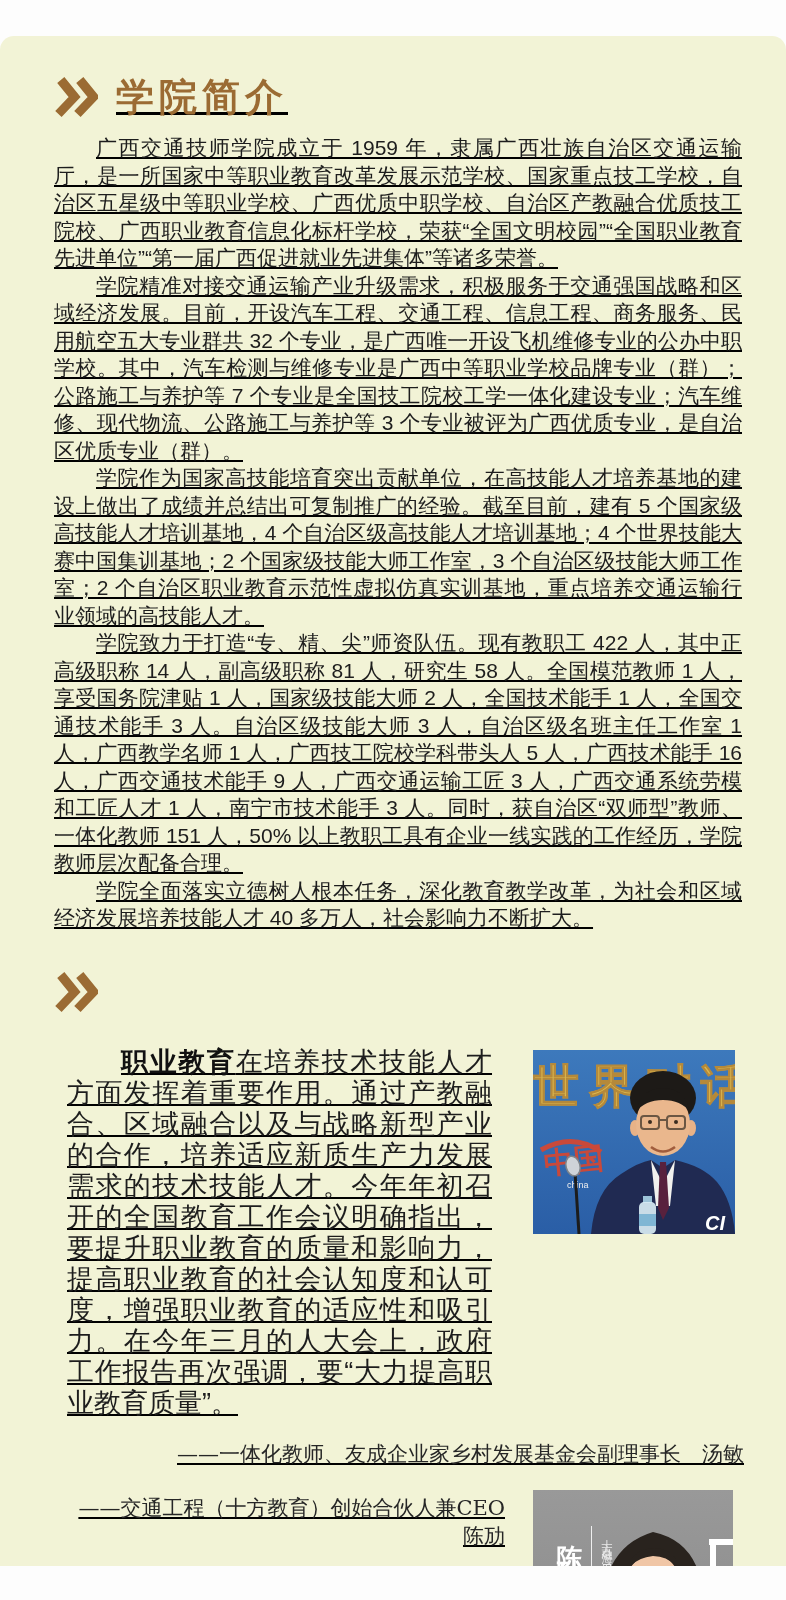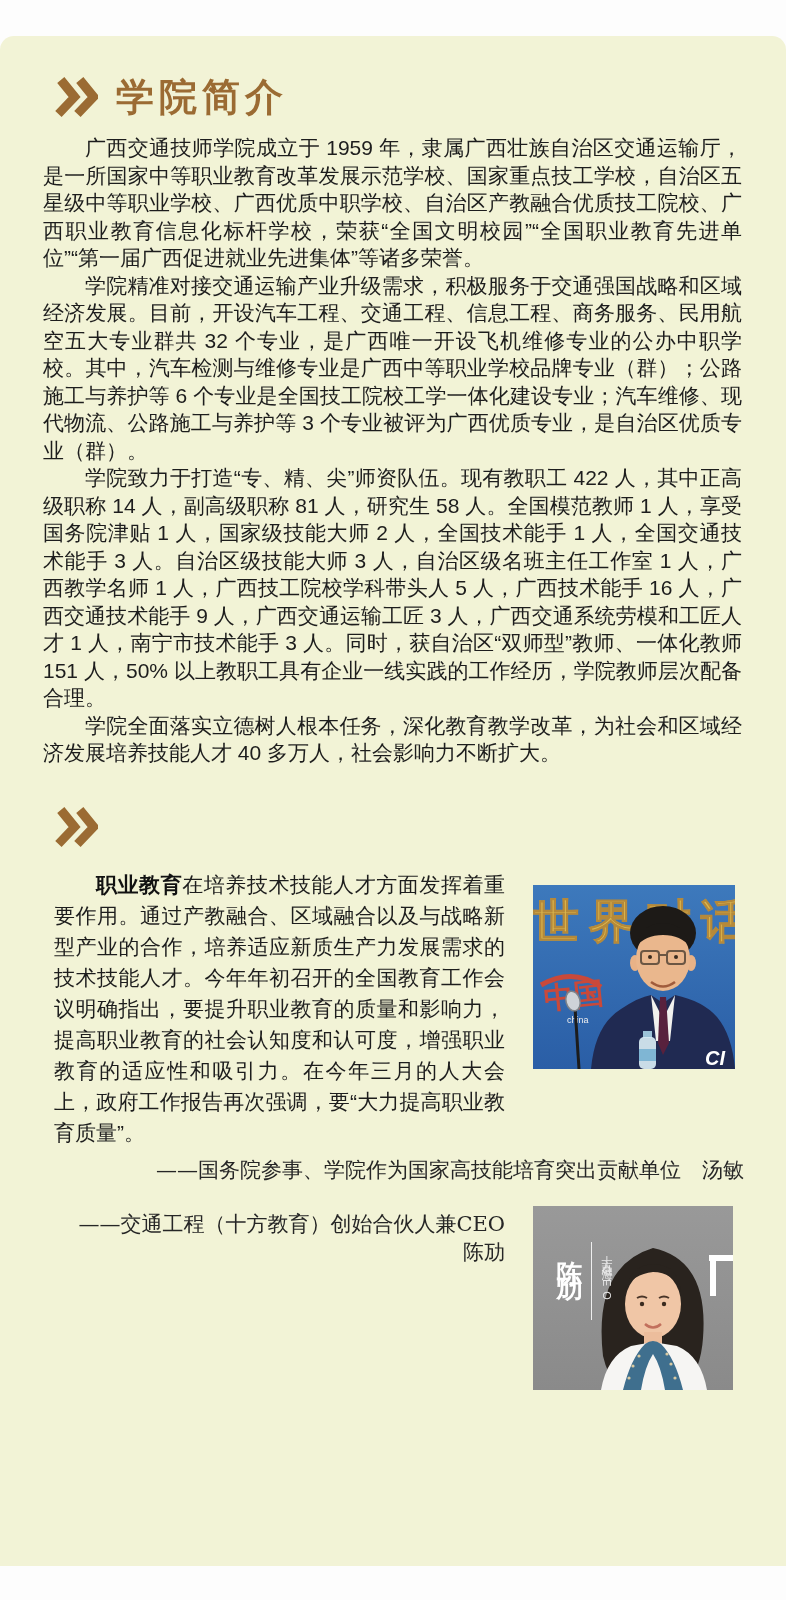--- a/index.html
+++ b/index.html
@@ -9,46 +9,47 @@
     font-family:"Liberation Sans",sans-serif;
     position:relative;
     overflow:hidden;
   }
   .panel{
     position:absolute;top:36px;left:0;
     width:786px;height:1530px;
     background:#f2f3d6;
     border-radius:14px 14px 0 0;
     overflow:hidden;
+    text-decoration:underline;
   }
   
   .section-header{
     display:flex;align-items:center;gap:18px;
     margin:40px 0 0 54px;
   }
   .section-header:first-child{margin-top:38px;}
   .chev{width:44px;height:40px;flex:0 0 auto;}
   .section-title{
     font-family:"DejaVu Serif","Liberation Serif",serif;
     font-weight:bold;font-size:38px;line-height:46px;
     color:#9b6b33;letter-spacing:5px;
   }
   
-  .body-text{margin-top:14px;padding:0 44px 0 43px;}
+  .body-text{margin-top:14px;padding:0 44px 0 54px;}
   .body-text p{
     margin:0;font-size:21px;line-height:27.5px;
     text-align:justify;text-indent:2em;
     color:#1d1d1d;font-weight:500;
     font-family:"Liberation Sans",sans-serif;
   }
   
   .expert-row{display:flex;align-items:flex-start;margin-top:22px;padding:0 8px 0 54px;}
   .expert-col{width:451px;flex:0 0 auto;}
   .expert-quote{
-    margin:0;font-size:21px;line-height:31px;
+    margin:13px;font-size:27px;line-height:31px;
     text-align:justify;text-indent:2em;color:#1d1d1d;font-weight:500;
   }
   .expert-quote b{font-weight:bold;color:#111;}
   .photo{
     position:relative;flex:0 0 auto;margin-left:28px;
     overflow:hidden;
   }
   .photo svg{display:block;}
   .photo1{width:202px;height:184px;margin-top:16px;}
   .photo2{width:200px;height:184px;margin-top:4px;}
@@ -86,21 +87,22 @@
       <g stroke="#9b6b33" stroke-width="9" fill="none" transform="skewX(-4)">
         <path d="M7 3 L22 20 L7 37"></path>
         <path d="M26 3 L41 20 L26 37"></path>
       </g>
     </svg>
     <span class="section-title">学院简介</span>
   </div>
 
   <div class="body-text">
     <p>广西交通技师学院成立于 1959 年，隶属广西壮族自治区交通运输厅，是一所国家中等职业教育改革发展示范学校、国家重点技工学校，自治区五星级中等职业学校、广西优质中职学校、自治区产教融合优质技工院校、广西职业教育信息化标杆学校，荣获“全国文明校园”“全国职业教育先进单位”“第一届广西促进就业先进集体”等诸多荣誉。</p>
-    <p>学院精准对接交通运输产业升级需求，积极服务于交通强国战略和区域经济发展。目前，开设汽车工程、交通工程、信息工程、商务服务、民用航空五大专业群共 32 个专业，是广西唯一开设飞机维修专业的公办中职学校。其中，汽车检测与维修专业是广西中等职业学校品牌专业（群）；公路施工与养护等 6 个专业是全国技工院校工学一体化建设专业；汽车维修、现代物流、公路施工与养护等 3 个专业被评为广西优质专业，是自治区优质专业（群）。</p>
+    <p>学院精准对接交通运输产业升级需求，积极服务于交通强国战略和区域经济发展。目前，开设汽车工程、交通工程、信息工程、商务服务、民用航空五大专业群共 32 个专业，是广西唯一开设飞机维修专业的公办中职学校。其中，汽车检测与维修专业是广西中等职业学校品牌专业（群）；公路施工与养护等 7 个专业是全国技工院校工学一体化建设专业；汽车维修、现代物流、公路施工与养护等 3 个专业被评为广西优质专业，是自治区优质专业（群）。</p>
+    <p>学院作为国家高技能培育突出贡献单位，在高技能人才培养基地的建设上做出了成绩并总结出可复制推广的经验。截至目前，建有 5 个国家级高技能人才培训基地，4 个自治区级高技能人才培训基地；4 个世界技能大赛中国集训基地；2 个国家级技能大师工作室，3 个自治区级技能大师工作室；2 个自治区职业教育示范性虚拟仿真实训基地，重点培养交通运输行业领域的高技能人才。</p>
     <p>学院致力于打造“专、精、尖”师资队伍。现有教职工 422 人，其中正高级职称 14 人，副高级职称 81 人，研究生 58 人。全国模范教师 1 人，享受国务院津贴 1 人，国家级技能大师 2 人，全国技术能手 1 人，全国交通技术能手 3 人。自治区级技能大师 3 人，自治区级名班主任工作室 1 人，广西教学名师 1 人，广西技工院校学科带头人 5 人，广西技术能手 16 人，广西交通技术能手 9 人，广西交通运输工匠 3 人，广西交通系统劳模和工匠人才 1 人，南宁市技术能手 3 人。同时，获自治区“双师型”教师、一体化教师 151 人，50% 以上教职工具有企业一线实践的工作经历，学院教师层次配备合理。</p>
     <p>学院全面落实立德树人根本任务，深化教育教学改革，为社会和区域经济发展培养技能人才 40 多万人，社会影响力不断扩大。</p>
   </div>
 
   <div class="section-header">
     <svg class="chev" viewBox="0 0 44 40">
       <g stroke="#9b6b33" stroke-width="9" fill="none" transform="skewX(-4)">
         <path d="M7 3 L22 20 L7 37"></path>
         <path d="M26 3 L41 20 L26 37"></path>
       </g>
@@ -148,21 +150,21 @@
 
         <g>
           <rect x="110" y="146" width="9" height="7" fill="#9cc3d8"></rect>
           <rect x="106" y="152" width="17" height="32" rx="5" fill="#d8ebf4" opacity="0.92"></rect>
           <rect x="106" y="164" width="17" height="12" fill="#7fb6d4"></rect>
         </g>
         <text x="172" y="180" font-size="20" font-weight="bold" font-style="italic" fill="#ffffff">CI</text>
       </svg>
     </div>
   </div>
-  <div class="attribution attr-full">——国务院参事、学院作为国家高技能培育突出贡献单位　汤敏</div>
+  <div class="attribution attr-full">——一体化教师、友成企业家乡村发展基金会副理事长　汤敏</div>
 
   <div class="expert-row" style="margin-top:18px;">
     <div class="expert-col">
       <div class="attribution attr-col">——交通工程（十方教育）创始合伙人兼CEO</div>
       <div class="attribution attr-name">陈劢</div>
     </div>
     <div class="photo photo2">
       <svg viewBox="0 0 200 184" width="200" height="184">
         <defs>
           <linearGradient id="bgGray" x1="0" y1="0" x2="0" y2="1">

